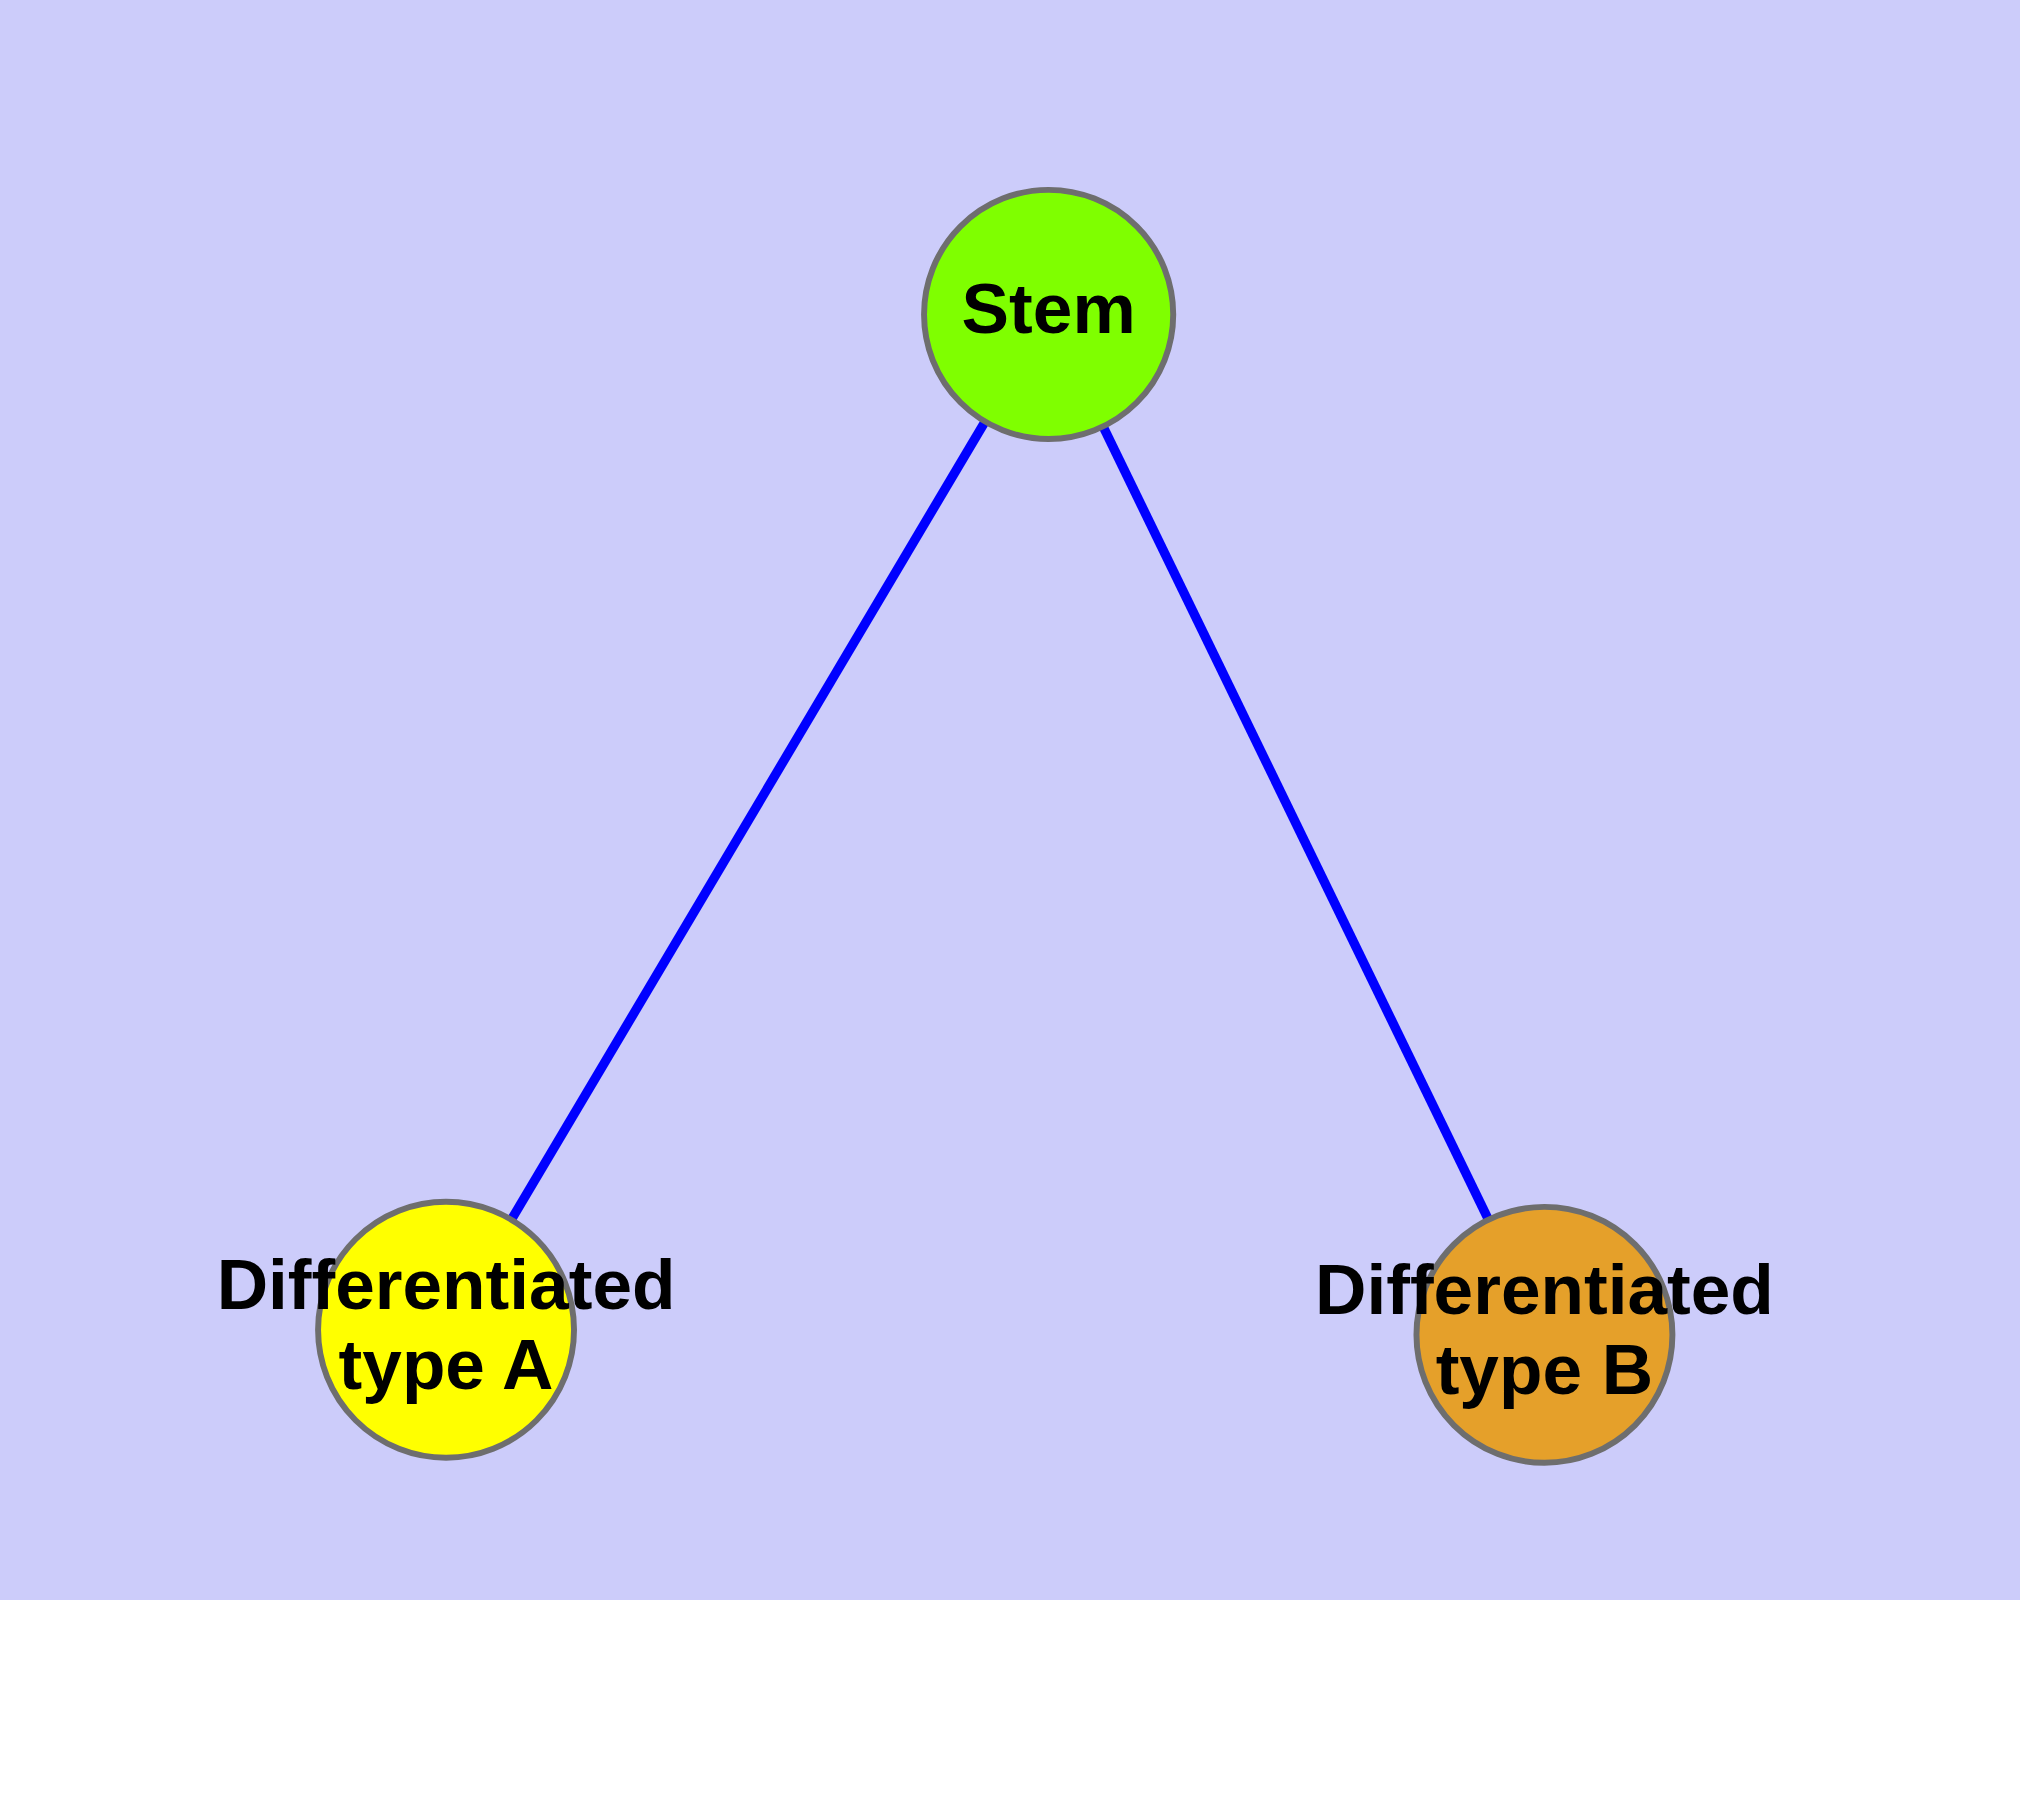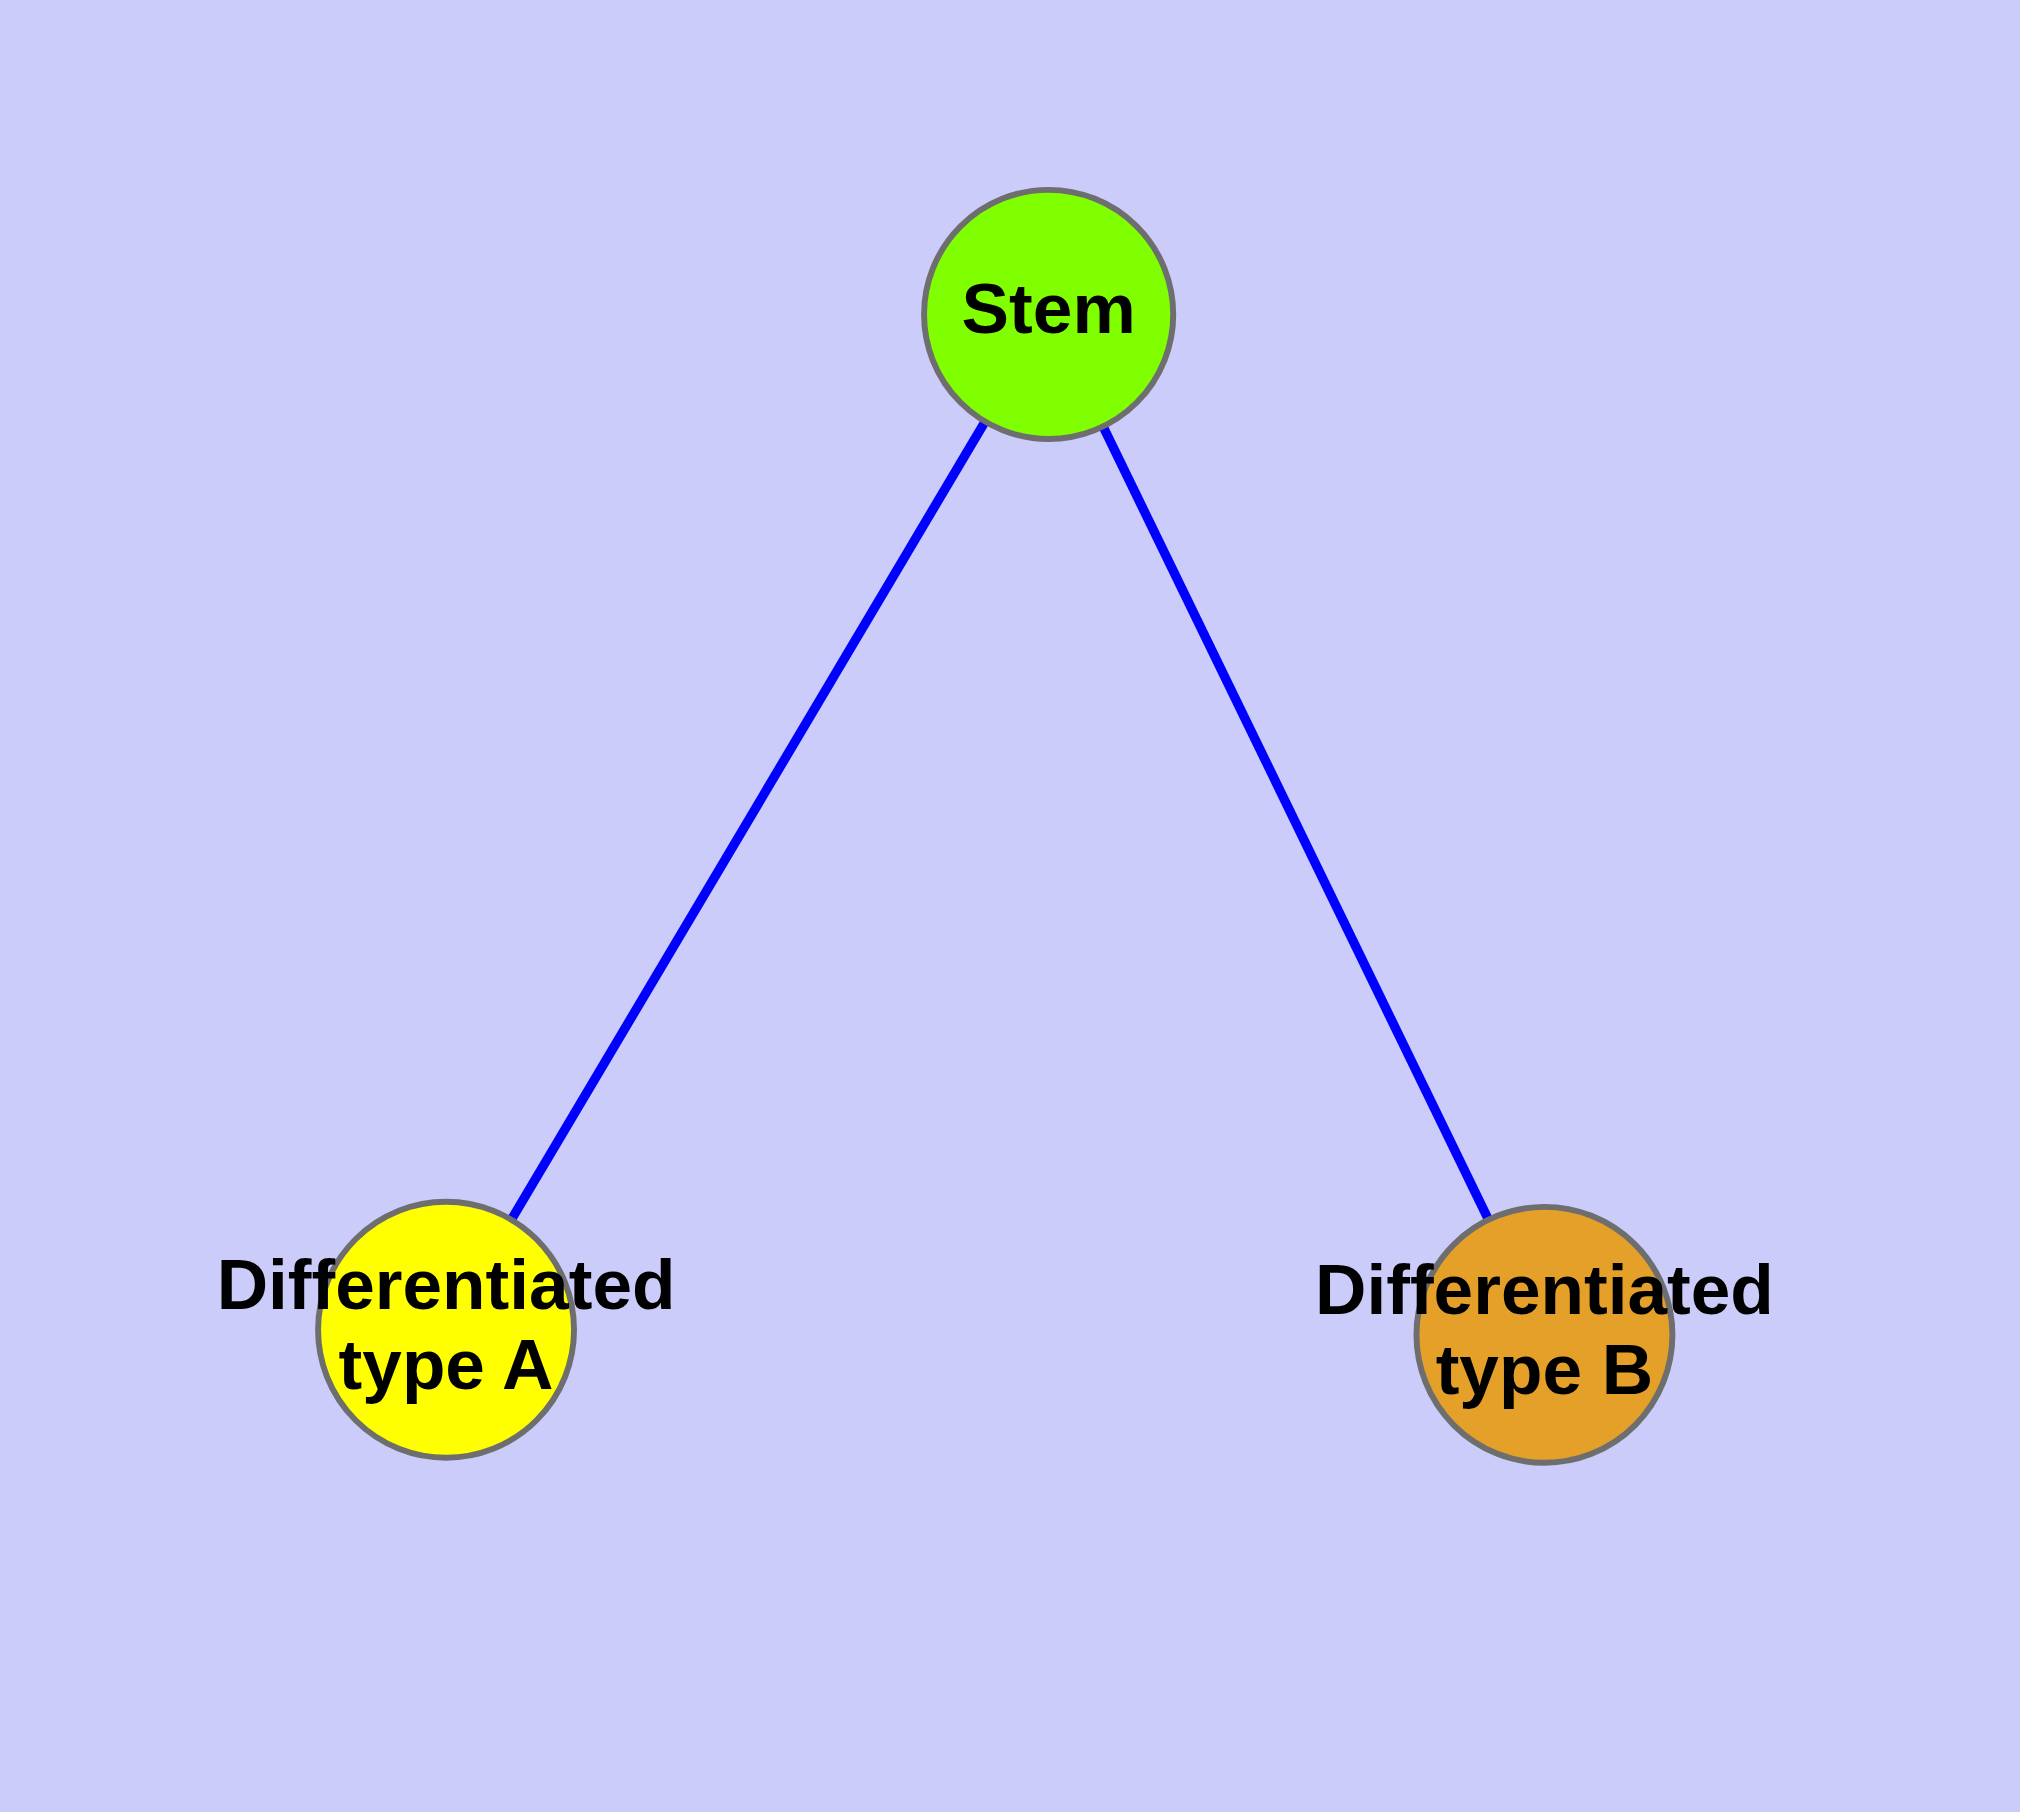--- a/index.html
+++ b/index.html
@@ -4,21 +4,21 @@
 <title>Cell Differentiation Graph</title>
 <style>
   html, body {
     margin: 0;
     padding: 0;
     background: #ffffff;
   }
   #canvas {
     position: relative;
     width: 2021px;
-    height: 1812px;
+    height: 1600px;
     overflow: hidden;
     font-family: "Liberation Sans", sans-serif;
   }
   #graph-svg {
     position: absolute;
     top: 0;
     left: 0;
     width: 2021px;
     height: 1812px;
     display: block;

